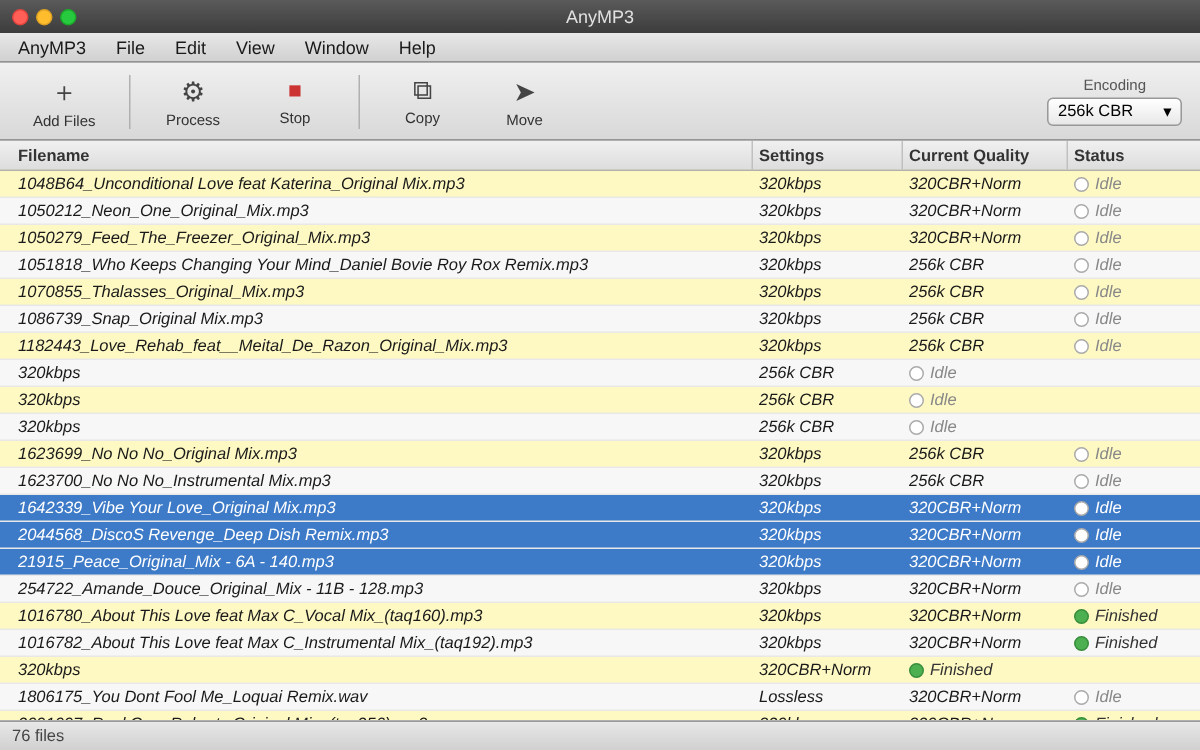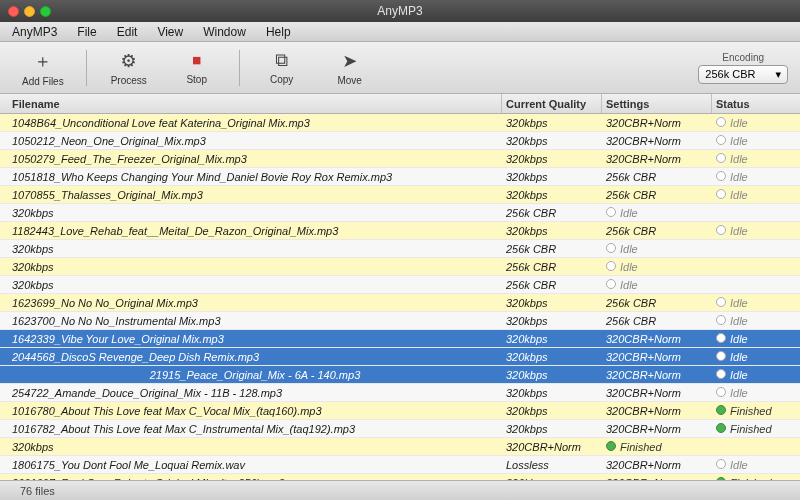--- a/index.html
+++ b/index.html
@@ -169,40 +169,41 @@
     .cell {
       font-size: 11px;
       color: #1a1a1a;
       white-space: nowrap;
       overflow: hidden;
       text-overflow: ellipsis;
       padding: 0 4px;
     }
     .status-cell {
       display: flex;
+      align-items: center;
       gap: 4px;
     }
     .status-circle {
       width: 10px;
       height: 10px;
       border-radius: 50%;
       border: 1px solid #aaa;
       flex-shrink: 0;
       background: #fff;
     }
     .status-circle.done { background: #4caf50; border-color: #388e3c; }
 
     
     .status-bar {
       height: 20px;
       background: linear-gradient(to bottom, #e8e8e8, #d0d0d0);
       border-top: 1px solid #b0b0b0;
       display: flex;
       align-items: center;
-      padding: 0 20px;
+      padding: 0 8px;
       font-size: 11px;
       color: #444;
     }
   </style>
 </head>
 <body>
 
 <div class="title-bar">
   <div class="traffic-lights">
     <div class="traffic-light tl-red"></div>
@@ -249,22 +250,22 @@
     <div class="encoding-select">
       <span>256k CBR</span>
       <span>▾</span>
     </div>
   </div>
 </div>
 
 <div class="table-container">
   <div class="table-header">
     <div class="col-header">Filename</div>
+    <div class="col-header">Settings</div>
     <div class="col-header">Current Quality</div>
-    <div class="col-header">Settings</div>
     <div class="col-header">Status</div>
   </div>
   <div class="table-body" id="table-body">
   <div class="table-row">
         <div class="cell" style="color: rgb(26, 26, 26);">1048B64_Unconditional Love feat Katerina_Original Mix.mp3</div>
         <div class="cell" style="color: rgb(26, 26, 26);">320kbps</div>
         <div class="cell" style="color: rgb(26, 26, 26);">320CBR+Norm</div>
         <div class="cell status-cell">
           <div class="status-circle"></div>
           <span style="color: rgb(136, 136, 136);">Idle</span>
@@ -300,20 +301,21 @@
       <div class="table-row">
         <div class="cell" style="color: rgb(26, 26, 26);">1070855_Thalasses_Original_Mix.mp3</div>
         <div class="cell" style="color: rgb(26, 26, 26);">320kbps</div>
         <div class="cell" style="color: rgb(26, 26, 26);">256k CBR</div>
         <div class="cell status-cell">
           <div class="status-circle"></div>
           <span style="color: rgb(136, 136, 136);">Idle</span>
         </div>
       </div>
       <div class="table-row">
+        <div class="cell" style="color: rgb(26, 26, 26);">1086739_Snap_Original Mix.mp3</div>
         <div class="cell" style="color: rgb(26, 26, 26);">320kbps</div>
         <div class="cell" style="color: rgb(26, 26, 26);">256k CBR</div>
         <div class="cell status-cell">
           <div class="status-circle"></div>
           <span style="color: rgb(136, 136, 136);">Idle</span>
         </div>
       </div>
       <div class="table-row">
         <div class="cell" style="color: rgb(26, 26, 26);">1182443_Love_Rehab_feat__Meital_De_Razon_Original_Mix.mp3</div>
         <div class="cell" style="color: rgb(26, 26, 26);">320kbps</div>
@@ -377,21 +379,21 @@
       <div class="table-row selected">
         <div class="cell" style="color: rgb(255, 255, 255);">2044568_DiscoS Revenge_Deep Dish Remix.mp3</div>
         <div class="cell" style="color: rgb(255, 255, 255);">320kbps</div>
         <div class="cell" style="color: rgb(255, 255, 255);">320CBR+Norm</div>
         <div class="cell status-cell">
           <div class="status-circle"></div>
           <span style="color: rgb(255, 255, 255);">Idle</span>
         </div>
       </div>
       <div class="table-row selected">
-        <div class="cell" style="color: rgb(255, 255, 255); text-align: center;">21915_Peace_Original_Mix - 6A - 140.mp3</div>
+        <div class="cell" style="color: rgb(255, 255, 255);">21915_Peace_Original_Mix - 6A - 140.mp3</div>
         <div class="cell" style="color: rgb(255, 255, 255);">320kbps</div>
         <div class="cell" style="color: rgb(255, 255, 255);">320CBR+Norm</div>
         <div class="cell status-cell">
           <div class="status-circle"></div>
           <span style="color: rgb(255, 255, 255);">Idle</span>
         </div>
       </div>
       <div class="table-row">
         <div class="cell" style="color: rgb(26, 26, 26);">254722_Amande_Douce_Original_Mix - 11B - 128.mp3</div>
         <div class="cell" style="color: rgb(26, 26, 26);">320kbps</div>

